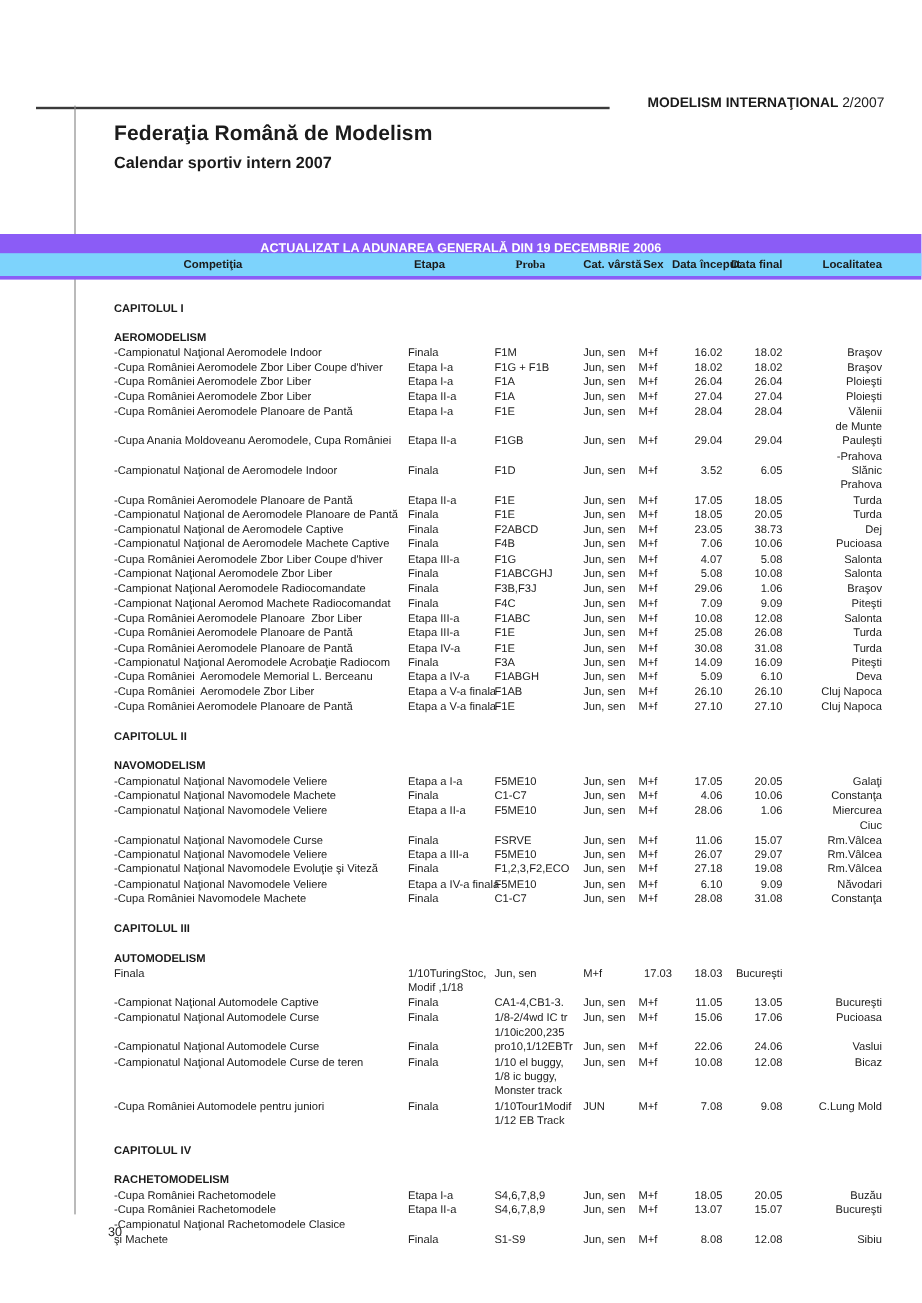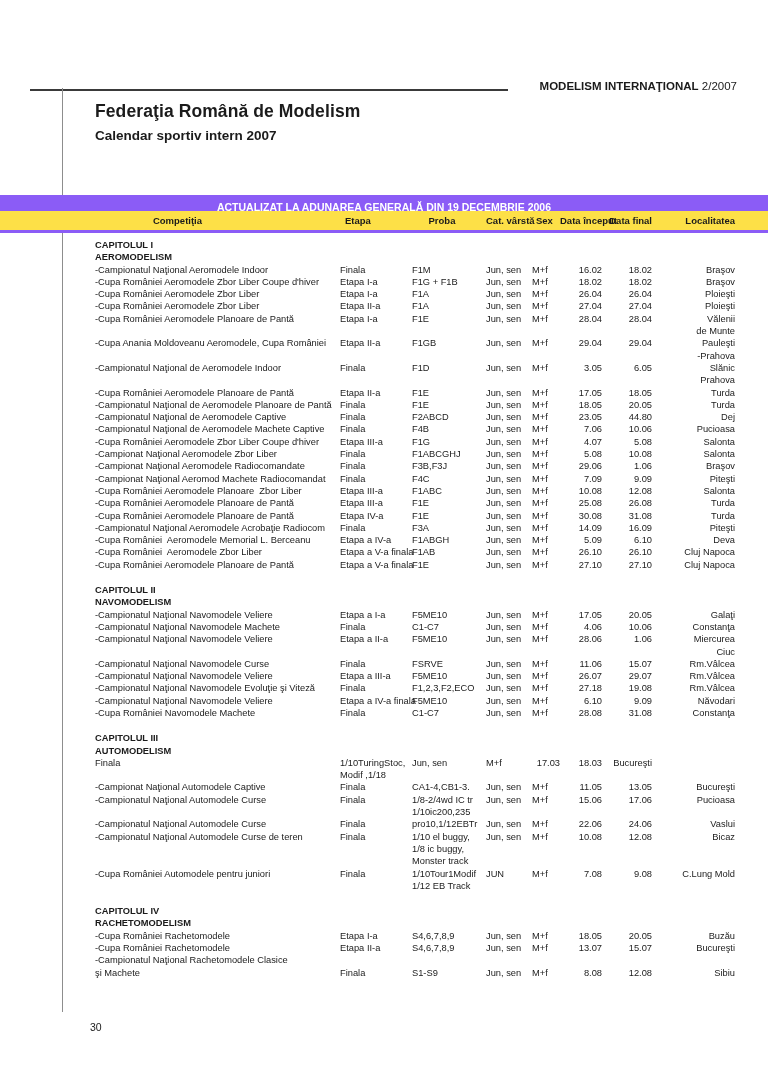--- a/index.html
+++ b/index.html
@@ -20,28 +20,28 @@
   .doc-subtitle{position:absolute;left:95px;top:128px;font-size:13.5px;font-weight:bold;}
   
   .banner{position:absolute;left:0;top:163px;width:768px;height:38px;
     text-align:center;color:#ffffff;font-weight:bold;font-size:10.5px;line-height:14px;padding-top:5px;box-sizing:border-box;}
   
   .col-band{position:absolute;left:0;top:211px;width:768px;height:19px;}
   .col-grid{display:grid;grid-template-columns:245px 72px 74px 46px 28px 42px 50px 83px;
     margin-left:95px;height:19px;align-items:center;font-size:9.5px;font-weight:bold;white-space:nowrap;}
   .hcol0{text-align:center;padding-right:80px;}
   .hcol1{text-align:left;padding-left:5px;}
-  .hcol2{text-align:center;padding-right:14px;}
+  .hcol2{text-align:center;padding-right:14px;font-family:Liberation Serif, serif;}
   .hcol3{text-align:left;}
   .hcol4{text-align:left;padding-left:4px;}
   .hcol5,.hcol6,.hcol7{text-align:right;}
   
   .table-body{position:absolute;left:95px;top:239px;width:645px;font-size:9.3px;line-height:12.3px;}
   .section{margin-bottom:13px;}
-  .chapter,.discipline{font-weight:bold;white-space:pre;}
+  .chapter,.discipline{font-weight:bold;white-space:pre;margin-top:12px;}
   .row{display:grid;grid-template-columns:245px 72px 74px 46px 28px 42px 50px 83px;}
   .cell{white-space:pre;}
   .col0,.col1,.col2,.col3,.col4{text-align:left;}
   .col5,.col6,.col7{text-align:right;}
   .row.vbottom .cell:not(.col0){align-self:end;}
   .cell.bold{font-weight:normal;}
   
   .page-number{position:absolute;left:90px;top:1021px;font-size:10.5px;}
 </style>
 </head>
@@ -56,21 +56,21 @@
 <div class="left-border"></div>
 
 <div class="doc-title">Federaţia Română de Modelism</div>
 <div class="doc-subtitle">Calendar sportiv intern 2007</div>
 
 <div class="banner" style="background: #8b5cf6; margin-top: 32px;">
   <div>ACTUALIZAT LA ADUNAREA GENERALĂ DIN 19 DECEMBRIE 2006</div>
   <div>ŞI ÎN COMISIILE FEDERALE DIN IANUARIE 2007</div>
 </div>
 
-<div class="col-band" style="background: #fde047;">
+<div class="col-band" style="background: #7dd3fc;">
   <div class="col-grid">
     <div class="hcol0">Competiţia</div>
     <div class="hcol1">Etapa</div>
     <div class="hcol2">Proba</div>
     <div class="hcol3">Cat. vârstă</div>
     <div class="hcol4">Sex</div>
     <div class="hcol5">Data început</div>
     <div class="hcol6">Data final</div>
     <div class="hcol7">Localitatea</div>
   </div>
@@ -141,21 +141,21 @@
         <div class="cell col6">29.04</div>
         <div class="cell col7">Pauleşti
 -Prahova</div>
       </div>
       <div class="row">
         <div class="cell col0">-Campionatul Naţional de Aeromodele Indoor</div>
         <div class="cell col1">Finala</div>
         <div class="cell col2">F1D</div>
         <div class="cell col3">Jun, sen</div>
         <div class="cell col4">M+f</div>
-        <div class="cell col5">3.05</div>
+        <div class="cell col5">3.52</div>
         <div class="cell col6">6.05</div>
         <div class="cell col7">Slănic
 Prahova</div>
       </div>
       <div class="row">
         <div class="cell col0">-Cupa României Aeromodele Planoare de Pantă</div>
         <div class="cell col1">Etapa II-a</div>
         <div class="cell col2">F1E</div>
         <div class="cell col3">Jun, sen</div>
         <div class="cell col4">M+f</div>
@@ -173,21 +173,21 @@
         <div class="cell col6">20.05</div>
         <div class="cell col7">Turda</div>
       </div>
       <div class="row">
         <div class="cell col0">-Campionatul Naţional de Aeromodele Captive</div>
         <div class="cell col1">Finala</div>
         <div class="cell col2">F2ABCD</div>
         <div class="cell col3">Jun, sen</div>
         <div class="cell col4">M+f</div>
         <div class="cell col5">23.05</div>
-        <div class="cell col6">44.80</div>
+        <div class="cell col6">38.73</div>
         <div class="cell col7">Dej</div>
       </div>
       <div class="row">
         <div class="cell col0">-Campionatul Naţional de Aeromodele Machete Captive</div>
         <div class="cell col1">Finala</div>
         <div class="cell col2">F4B</div>
         <div class="cell col3">Jun, sen</div>
         <div class="cell col4">M+f</div>
         <div class="cell col5">7.06</div>
         <div class="cell col6">10.06</div>

